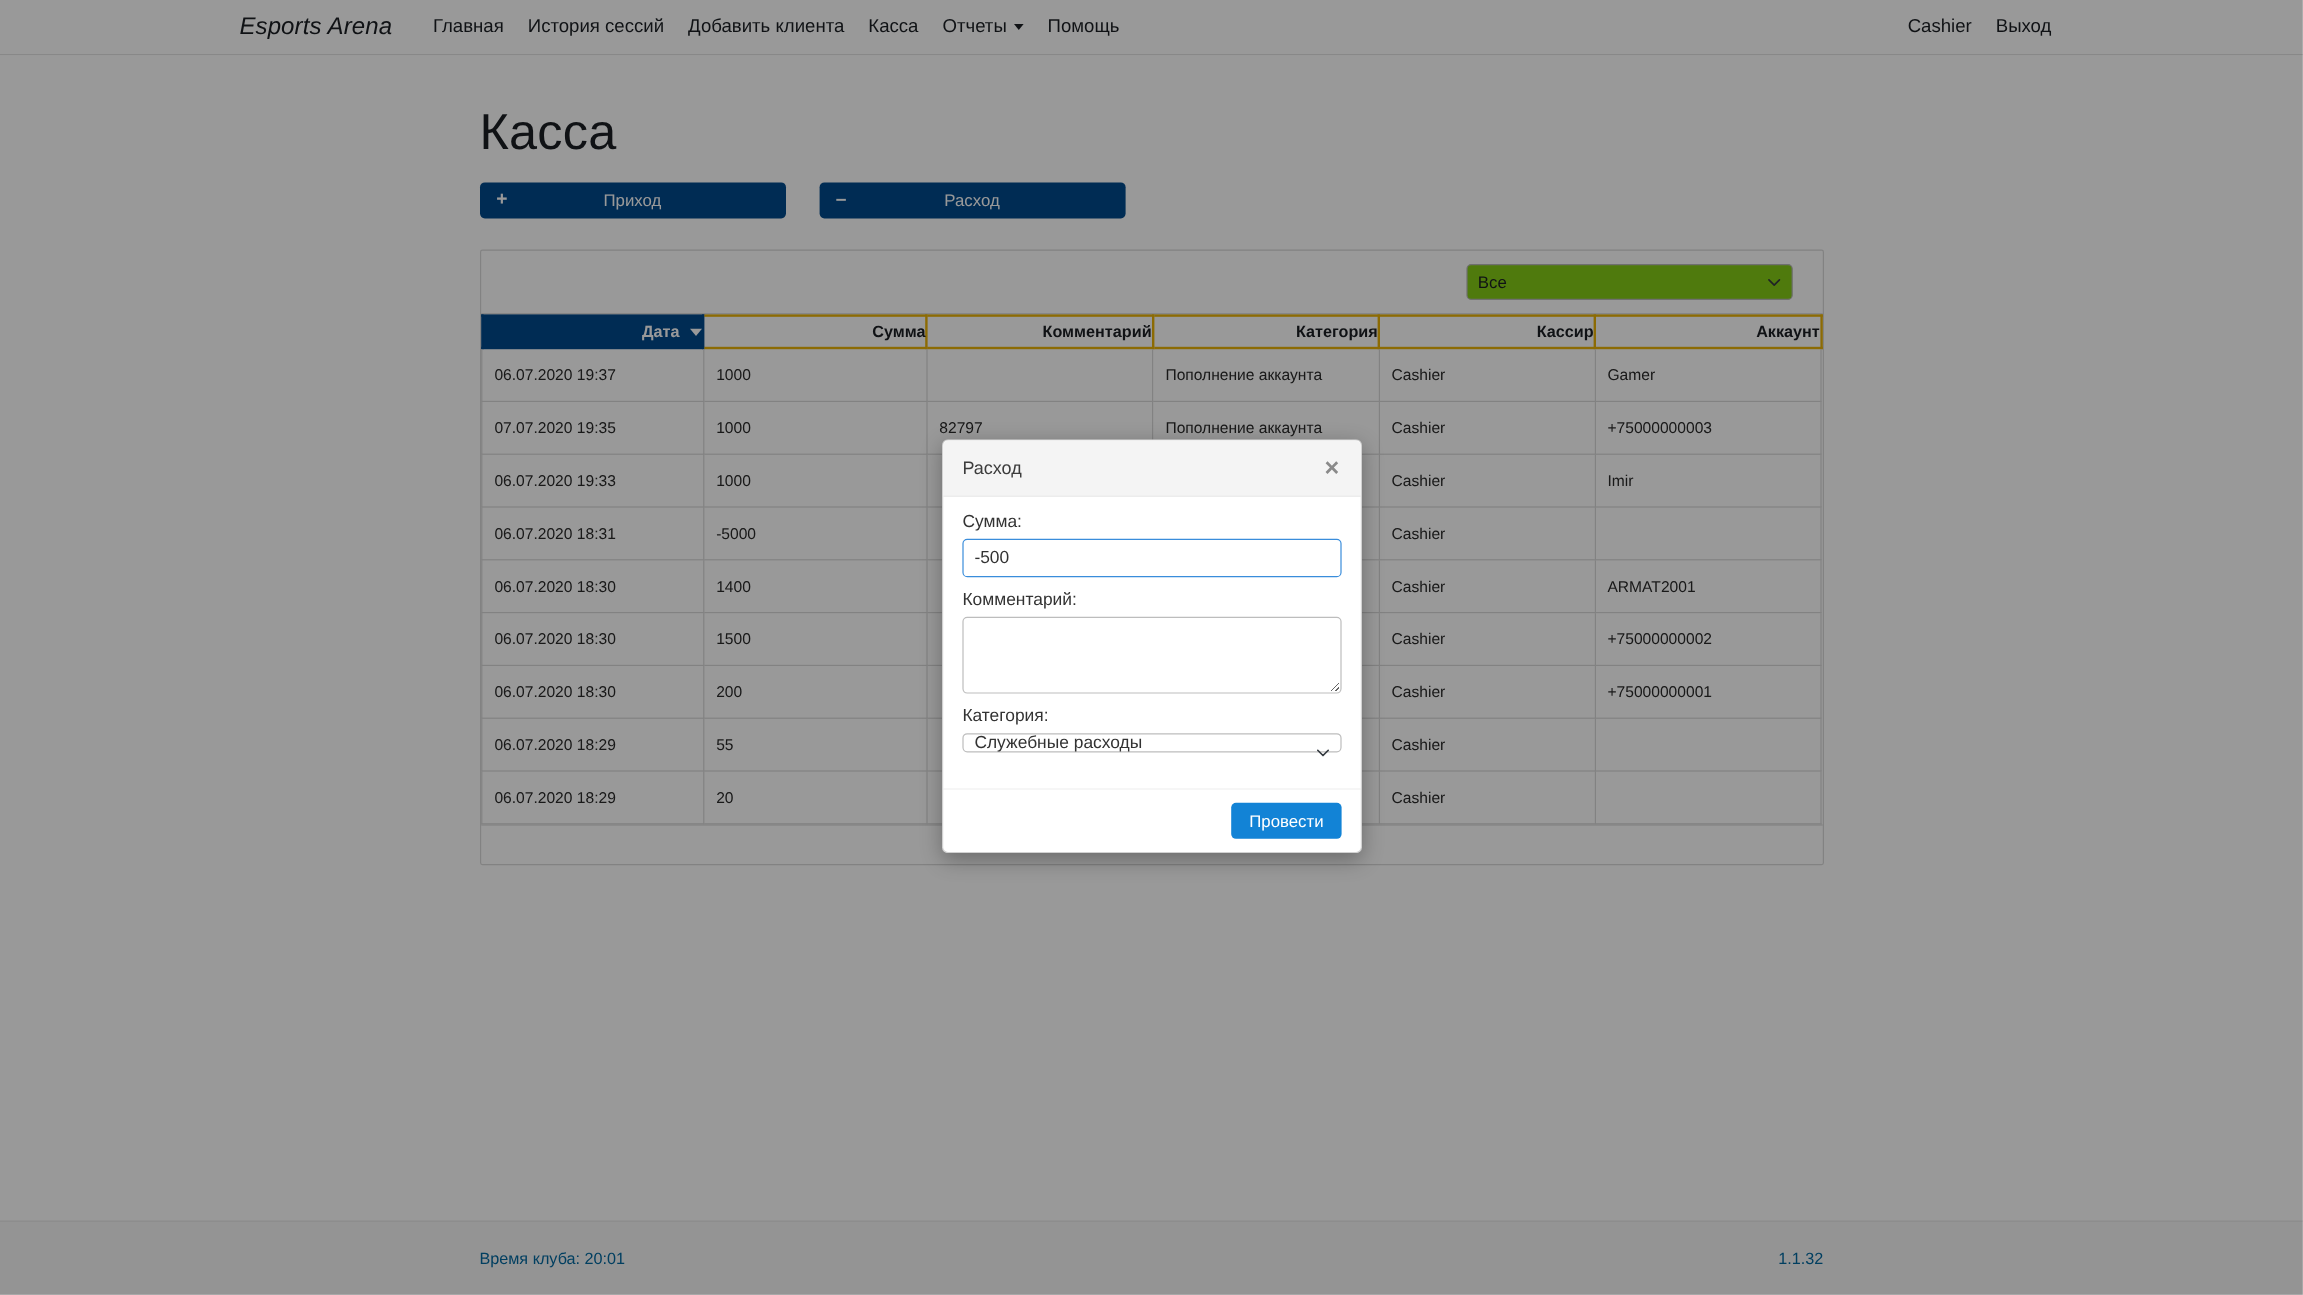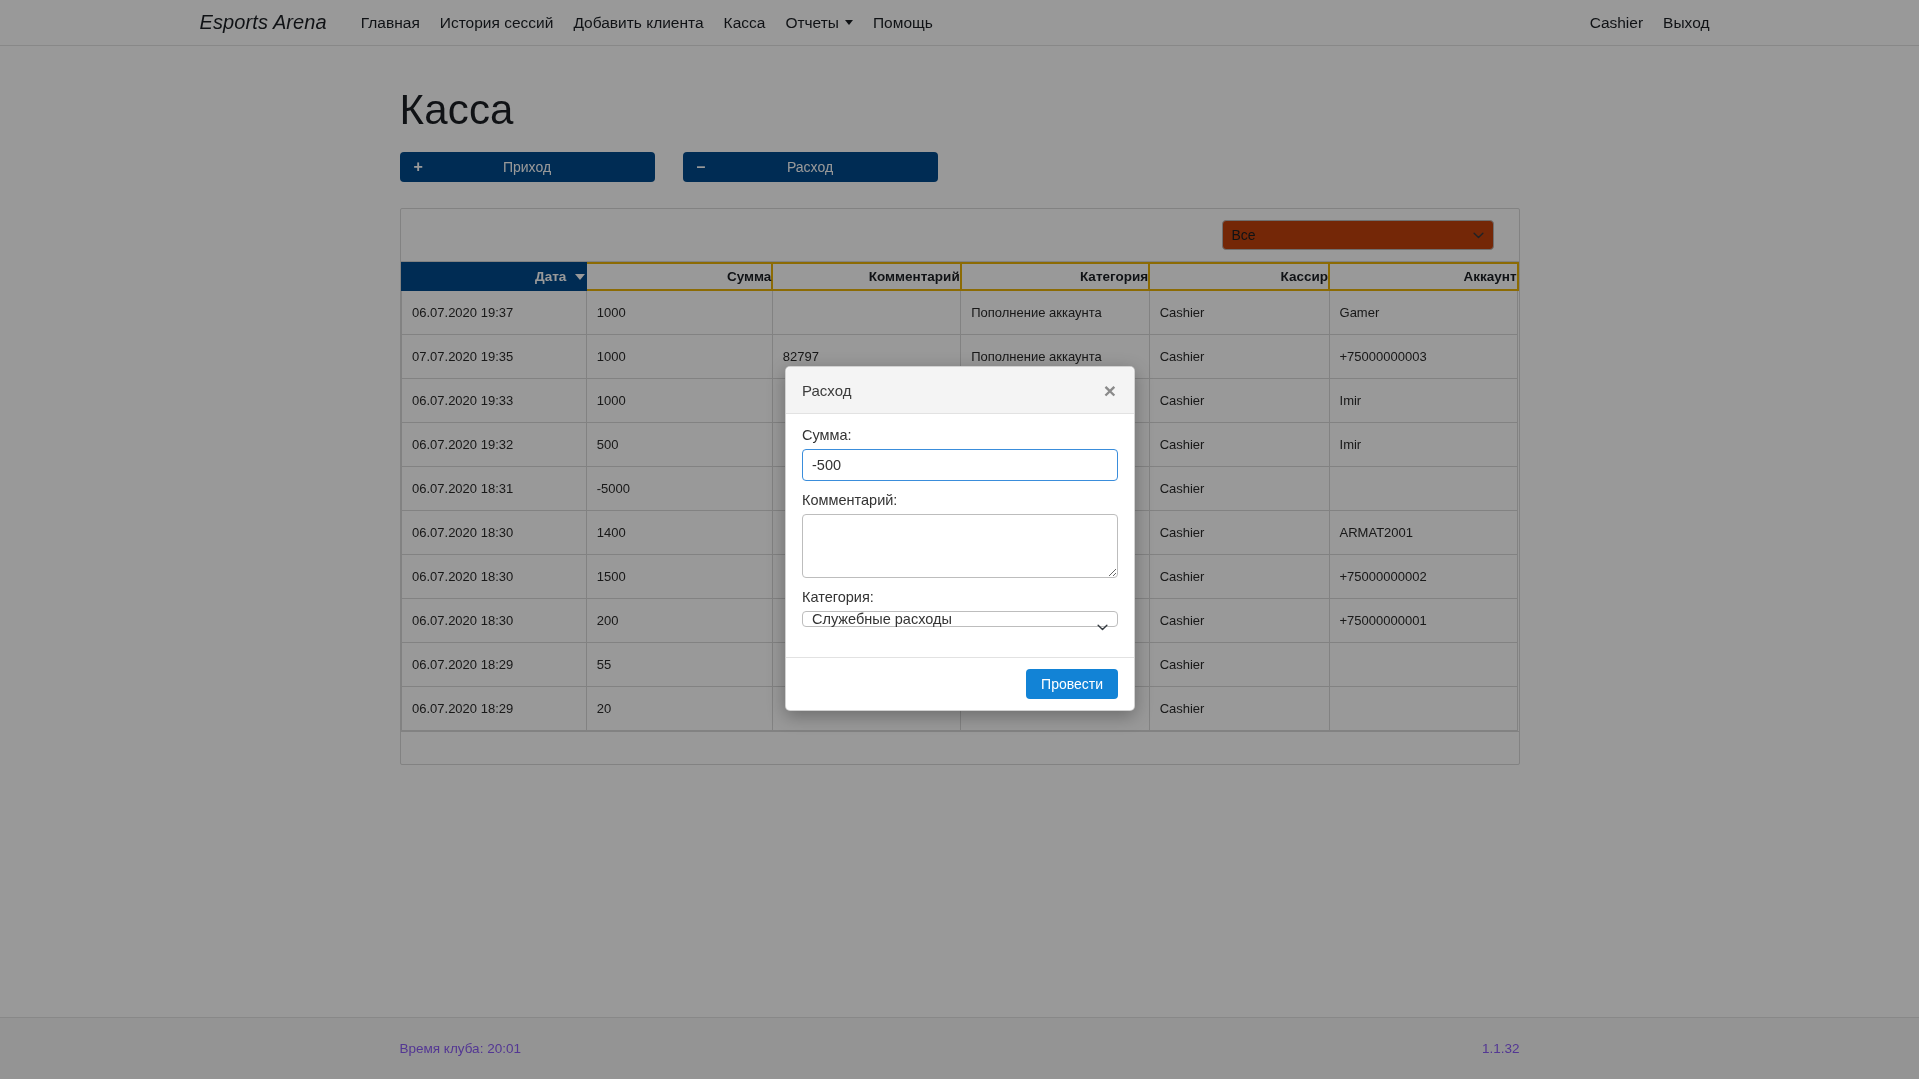--- a/index.html
+++ b/index.html
@@ -137,21 +137,21 @@
   .select-wrap {
     position: relative;
     width: 272px;
     height: 30px;
   }
   select.form-select, .fake-select {
     width: 100%;
     height: 100%;
     border: 1px solid #b9b9b9;
     border-radius: 4px;
-    background: #c2410c;
+    background: #84cc16;
     font-size: 14px;
     color: #1b1f24;
     padding: 0 28px 0 9px;
     font-family: inherit;
     appearance: none;
     -webkit-appearance: none;
     display: flex;
     align-items: center;
     cursor: pointer;
   }
@@ -226,21 +226,21 @@
     display: flex;
     align-items: center;
   }
   .footer-inner {
     width: 1120px;
     margin: 0 auto;
     display: flex;
     justify-content: space-between;
     align-items: center;
     font-size: 13.5px;
-    color: #8b5cf6;
+    color: #0369a1;
   }
 
   
   .backdrop {
     position: absolute;
     inset: 0;
     background: #000000;
     opacity: .40;
     z-index: 40;
   }
@@ -441,28 +441,20 @@
                 <td>82797</td>
                 <td>Пополнение аккаунта</td>
                 <td>Cashier</td>
                 <td>+75000000003</td>
               </tr>
               <tr>
                 <td>06.07.2020 19:33</td>
                 <td>1000</td>
                 <td></td>
                 <td>Пополнение аккаунта</td>
-                <td>Cashier</td>
-                <td>Imir</td>
-              </tr>
-              <tr>
-                <td>06.07.2020 19:32</td>
-                <td>500</td>
-                <td></td>
-                <td></td>
                 <td>Cashier</td>
                 <td>Imir</td>
               </tr>
               <tr>
                 <td>06.07.2020 18:31</td>
                 <td>-5000</td>
                 <td></td>
                 <td></td>
                 <td>Cashier</td>
                 <td></td>

